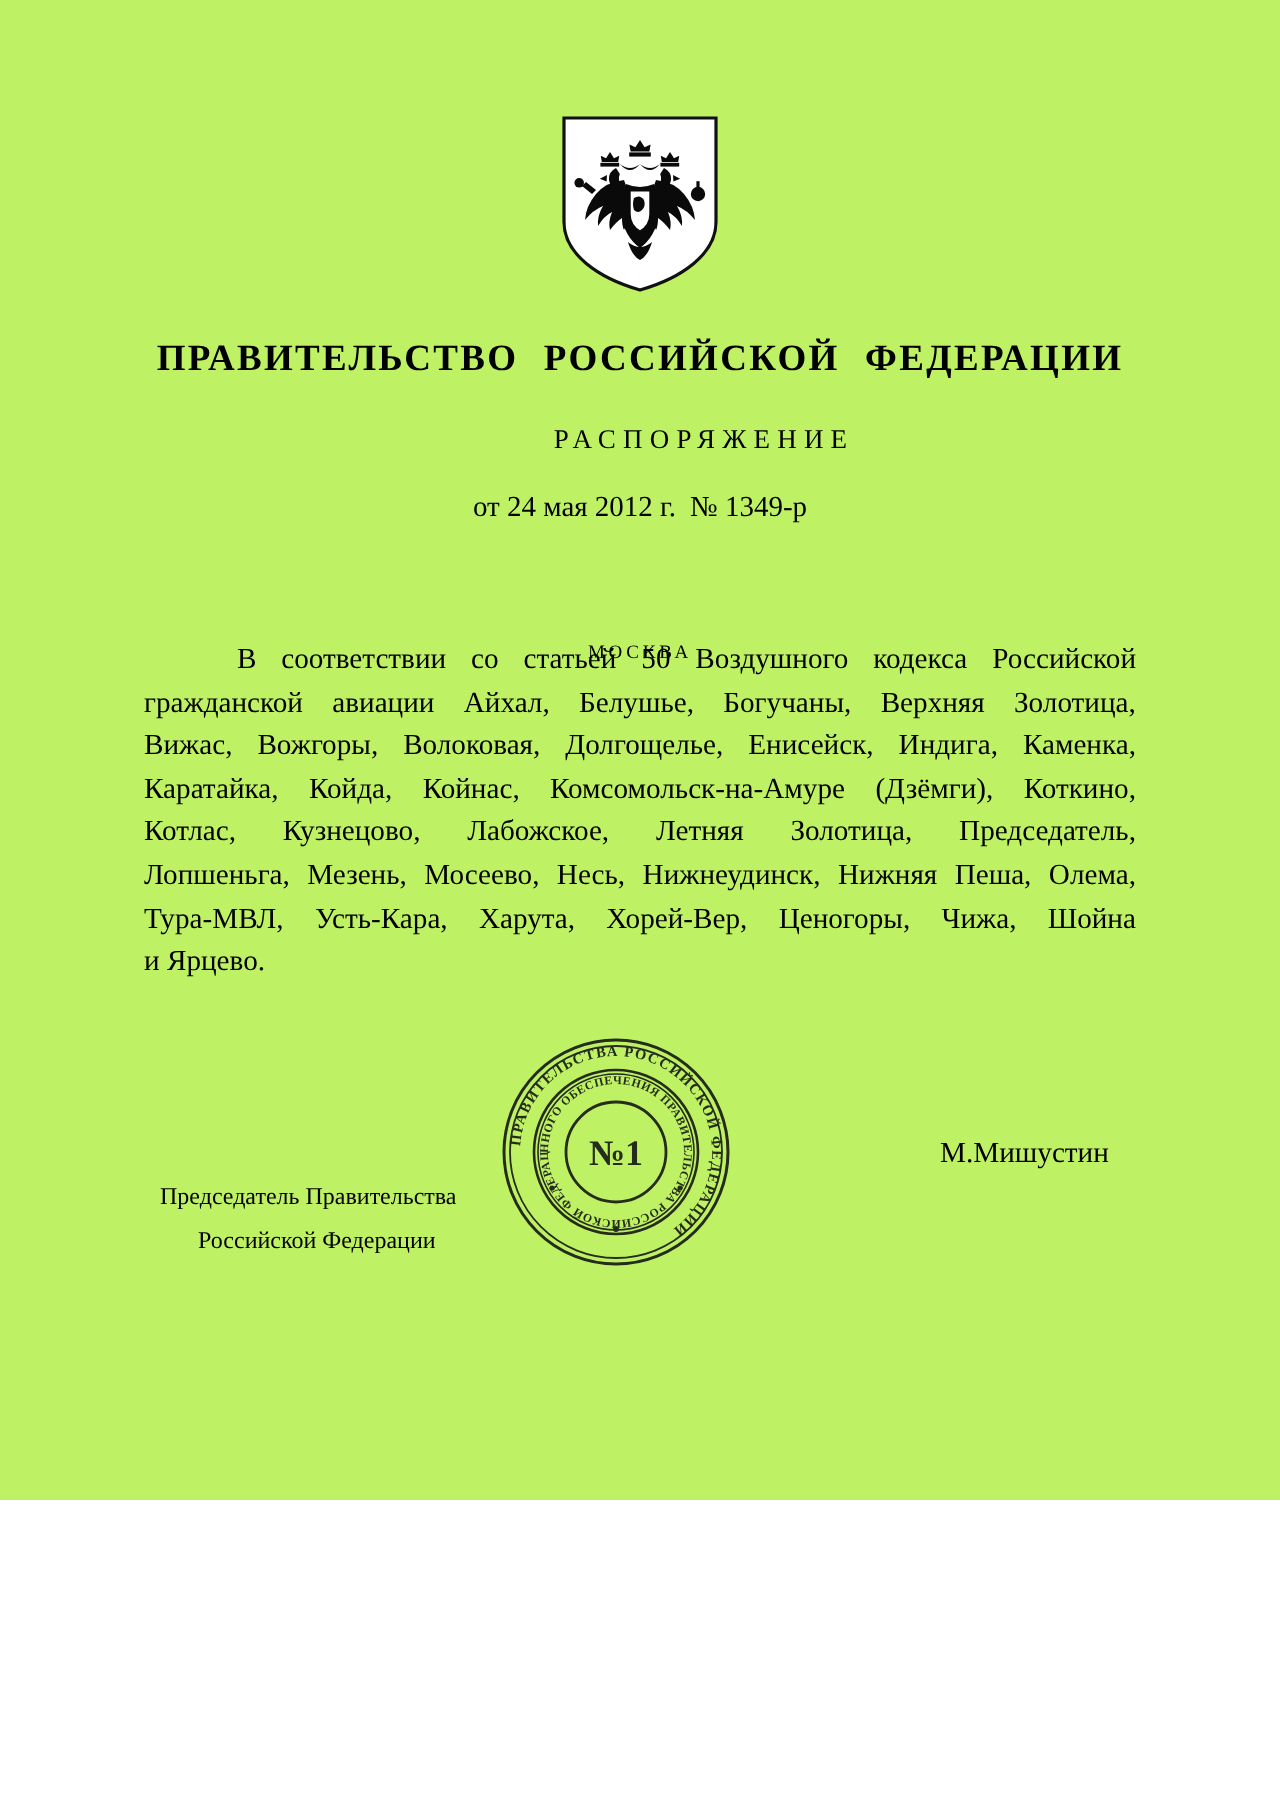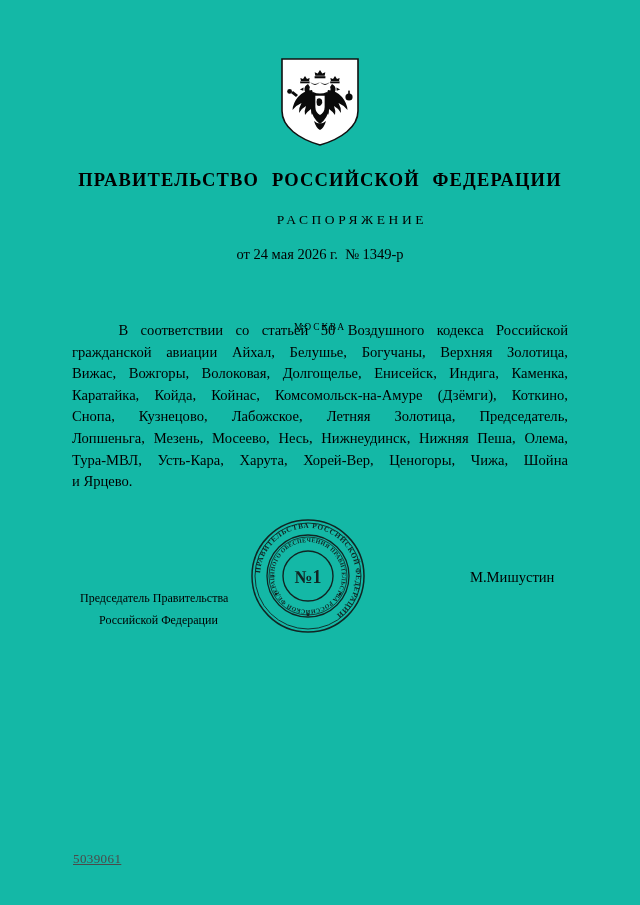--- a/index.html
+++ b/index.html
@@ -9,23 +9,23 @@
     background: #ffffff;
   }
   body {
     font-family: "Liberation Serif", "DejaVu Serif", serif;
     color: #000000;
     -webkit-font-smoothing: antialiased;
   }
   .page {
     position: relative;
     width: 640px;
-    height: 905px;
+    height: 750px;
     margin: 0 auto;
-    background: #14b8a6;
+    background: #bef264;
     overflow: hidden;
   }
 
   
   .emblem {
     position: absolute;
     left: 279px;
     top: 57px;
     width: 82px;
     height: 90px;
@@ -188,21 +188,21 @@
         <path d="M38 42 q3-2 5 1 q1 3 -1 5 q-2 2 -4 0 q-1-3 0-6 Z"></path>
 
         <path d="M35 64 q6 5 12 0 q-2 7 -6 9 q-4-2 -6-9 Z"></path>
       </g>
     </svg>
   </div>
 
   <div class="doc-title">ПРАВИТЕЛЬСТВО РОССИЙСКОЙ ФЕДЕРАЦИИ</div>
   <div class="doc-kind">РАСПОРЯЖЕНИЕ</div>
   <div class="doc-date">
-    <span>от 24 мая 2026 г.</span><span class="gap"></span><span>№ 1349-р</span>
+    <span>от 24 мая 2012 г.</span><span class="gap"></span><span>№ 1349-р</span>
   </div>
   <div class="doc-city">МОСКВА</div>
 
   <div class="body-block" id="body-block">
       <div class="body-line justify">
         <span class="indent"></span>
         <span>В</span>
         <span>соответствии</span>
         <span>со</span>
         <span>статьей</span>
@@ -231,21 +231,21 @@
       </div>
       <div class="body-line justify">
         <span>Каратайка,</span>
         <span>Койда,</span>
         <span>Койнас,</span>
         <span>Комсомольск-на-Амуре</span>
         <span>(Дзёмги),</span>
         <span>Коткино,</span>
       </div>
       <div class="body-line justify">
-        <span>Снопа,</span>
+        <span>Котлас,</span>
         <span>Кузнецово,</span>
         <span>Лабожское,</span>
         <span>Летняя</span>
         <span>Золотица,</span>
         <span>Председатель,</span>
       </div>
       <div class="body-line justify">
         <span>Лопшеньга,</span>
         <span>Мезень,</span>
         <span>Мосеево,</span>

